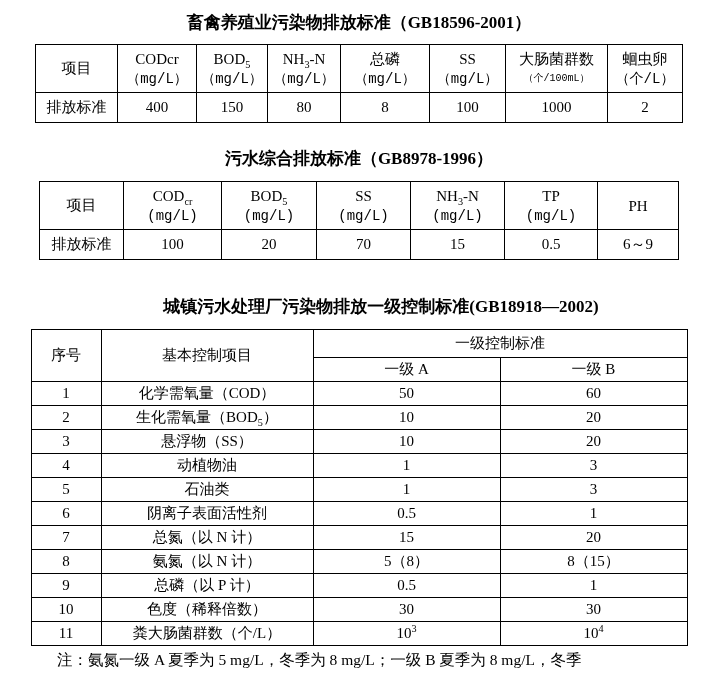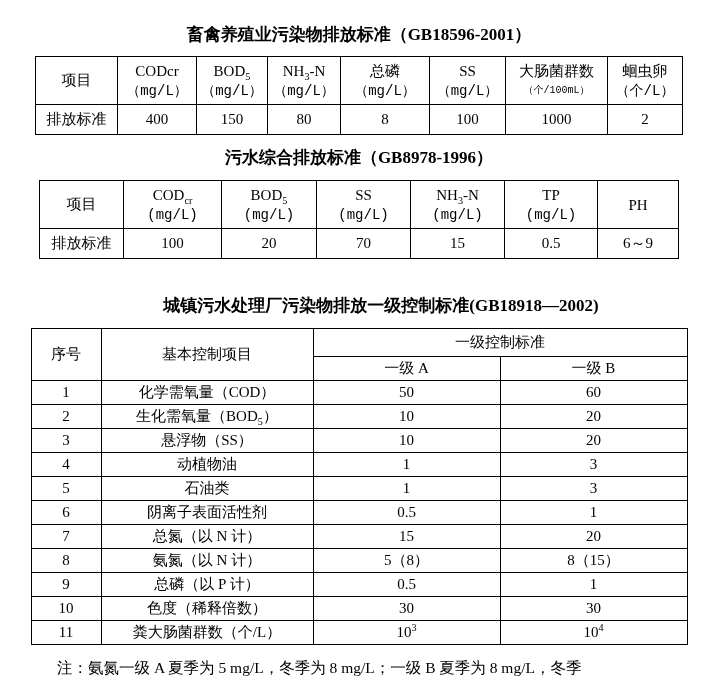--- a/index.html
+++ b/index.html
@@ -3,25 +3,25 @@
 <meta charset="utf-8">
 <style>
   * { margin:0; padding:0; box-sizing:border-box; }
   html,body { background:#ffffff; }
   body {
     width:718px; height:696px; overflow:hidden;
     color:#000;
     font-family:"Liberation Serif","DejaVu Serif",serif;
   }
   .title { text-align:center; font-weight:bold; font-size:17px; line-height:21px; }
-  #title1 { padding-top:24px; }
-  #title2 { }
+  #title1 { padding-top:12px; }
+  #title2 { margin-top:25px; }
   #title3 { margin-top:36px;margin-left:44px; }
 
-  table { border-collapse:collapse; table-layout:fixed; margin:12px auto; }
+  table { border-collapse:collapse; table-layout:fixed; margin:0 auto; }
   td {
     border:1px solid #000; text-align:center; vertical-align:middle;
     font-size:15px; padding:0 2px; overflow:hidden;
   }
 
   #t1 { width:647px; margin-top:11px; }
   #t2 { width:639px; margin-top:12px; }
   #t3 { width:656px; margin-top:12px; }
 
   .hdr td { height:48px; }

